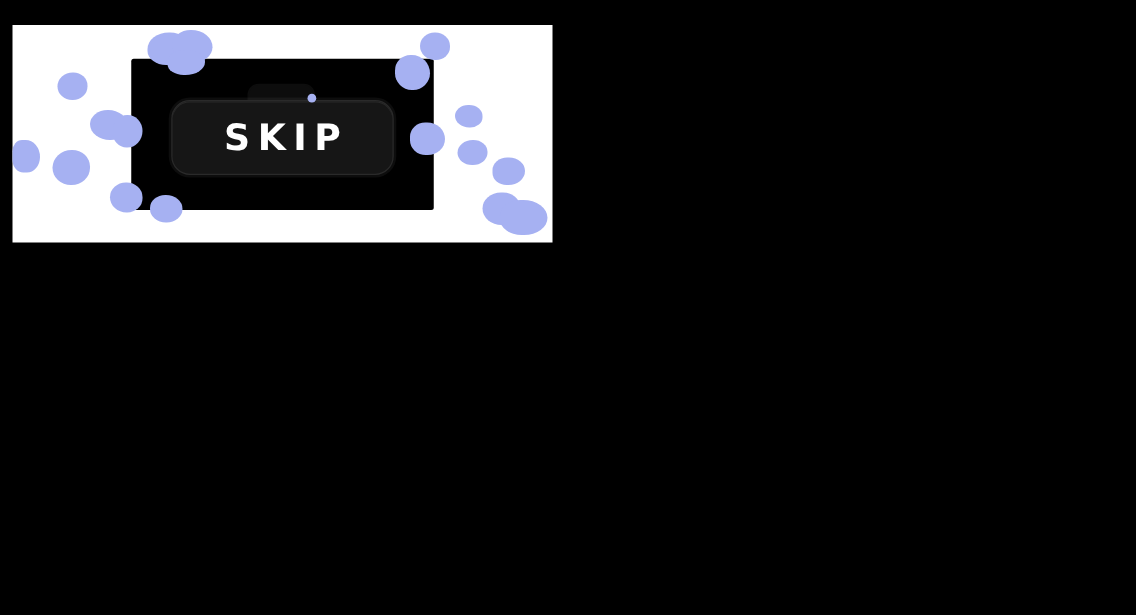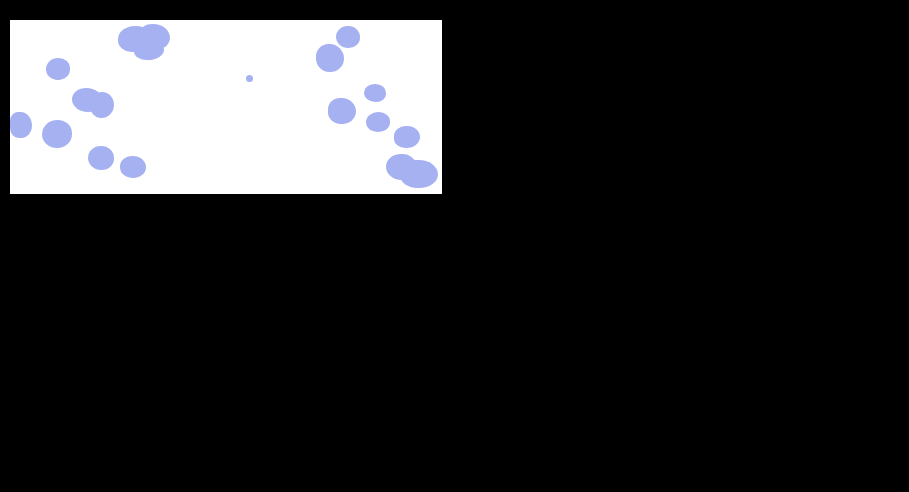--- a/index.html
+++ b/index.html
@@ -80,20 +80,24 @@
     position: absolute;
     border-radius: 48% 52% 50% 50%;
   }
 </style>
 </head>
 <body>
 
 <div class="stage" style="background: rgb(0, 0, 0);">
   <div class="canvas" style="background: rgb(255, 255, 255);">
 
+    <div class="dialog" style="background: rgb(0, 0, 0);">
+      <div class="dialog-tab"></div>
+      <button class="skip-btn" style="background: rgb(22, 22, 22); color: rgb(255, 255, 255);">SKIP</button>
+    </div>
 
     <div class="ink-layer">
         <div class="blob" style="left: 108px; top: 6px; width: 34px; height: 26px; background: rgb(166, 177, 242); border-radius: 52% 48% 55% 45%;"></div>
         <div class="blob" style="left: 128px; top: 4px; width: 32px; height: 26px; background: rgb(166, 177, 242); border-radius: 46% 54% 48% 52%;"></div>
         <div class="blob" style="left: 124px; top: 20px; width: 30px; height: 20px; background: rgb(166, 177, 242); border-radius: 50% 50% 55% 45%;"></div>
         <div class="blob" style="left: 326px; top: 6px; width: 24px; height: 22px; background: rgb(166, 177, 242); border-radius: 50% 50% 48% 52%;"></div>
         <div class="blob" style="left: 306px; top: 24px; width: 28px; height: 28px; background: rgb(166, 177, 242); border-radius: 46% 54% 50% 50%;"></div>
         <div class="blob" style="left: 36px; top: 38px; width: 24px; height: 22px; background: rgb(166, 177, 242); border-radius: 52% 48% 50% 50%;"></div>
         <div class="blob" style="left: 62px; top: 68px; width: 30px; height: 24px; background: rgb(166, 177, 242); border-radius: 48% 52% 46% 54%;"></div>
         <div class="blob" style="left: 80px; top: 72px; width: 24px; height: 26px; background: rgb(166, 177, 242); border-radius: 50% 50% 52% 48%;"></div>

